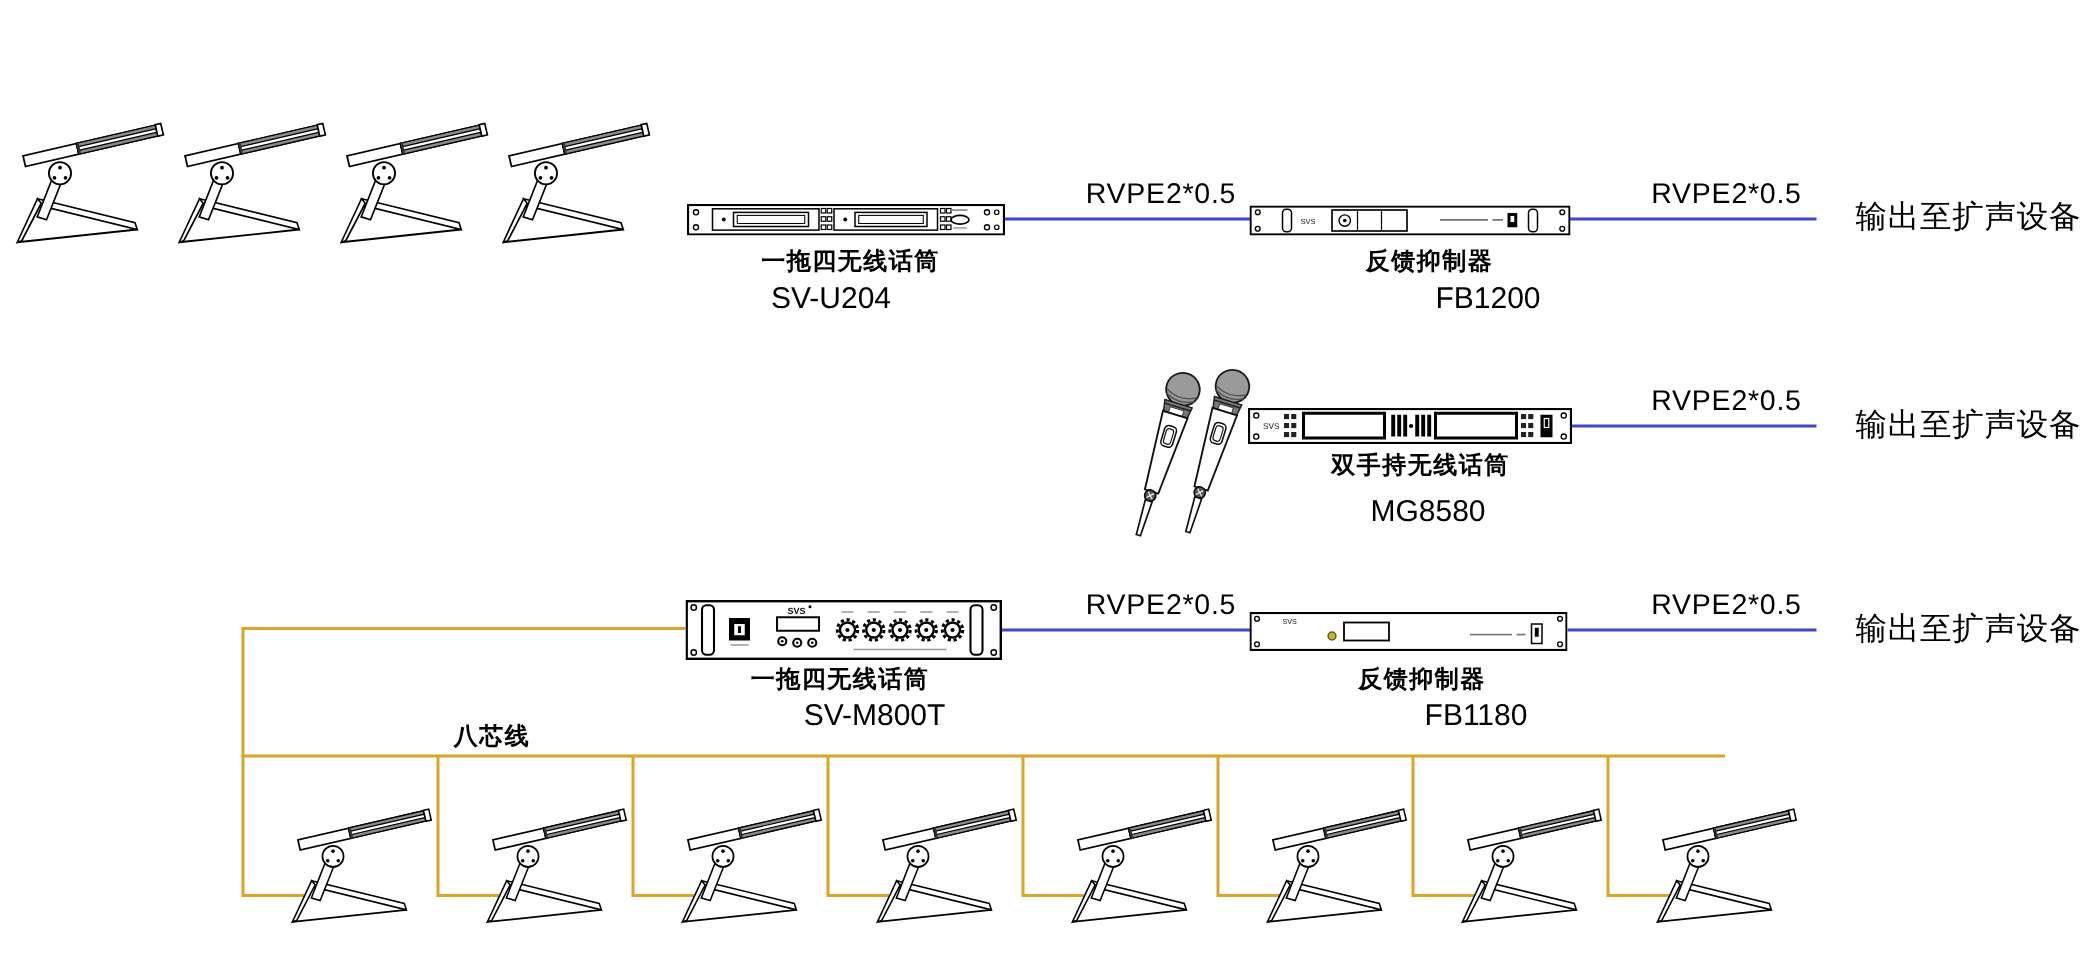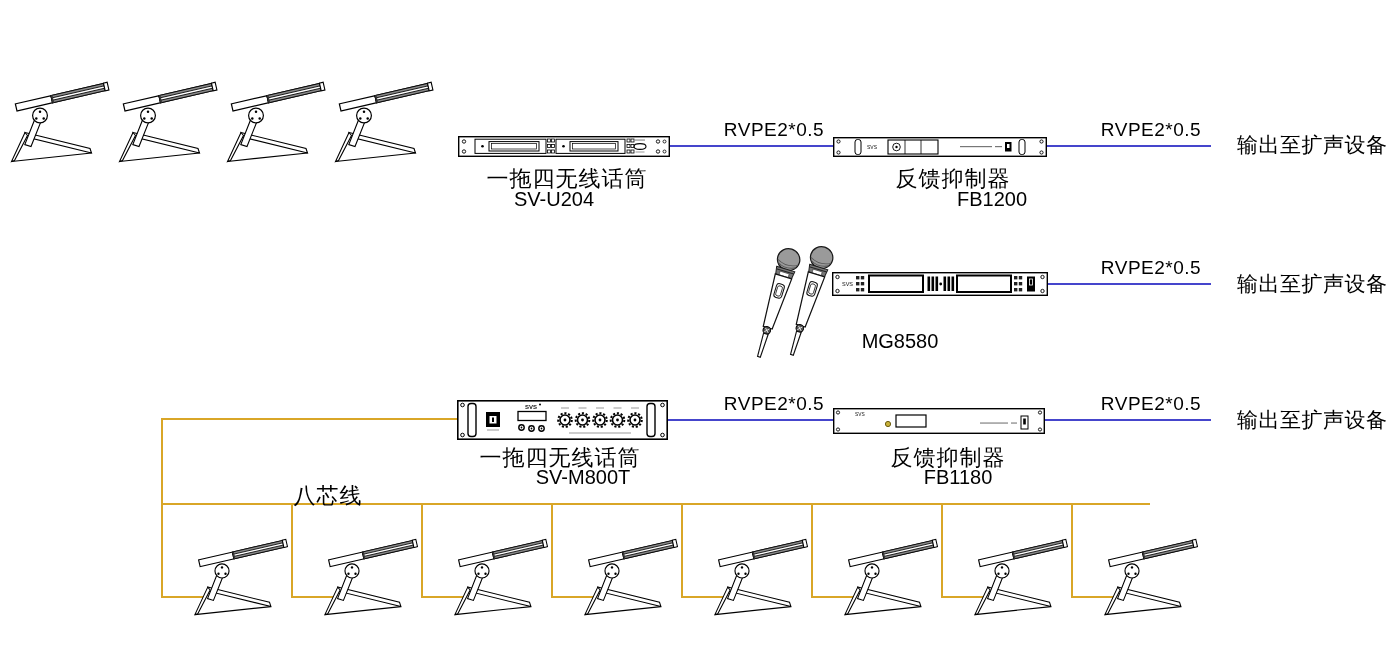--- a/index.html
+++ b/index.html
@@ -1,20 +1,20 @@
 <!DOCTYPE html>
 <html><head>
 <meta charset="utf-8">
 <style>
   html,body{margin:0;padding:0;background:#fff;}
   #canvas{position:relative;width:1400px;height:651px;background:#fff;overflow:hidden;
           font-family:"Liberation Sans",sans-serif;}
   .label{position:absolute;color:#000;white-space:nowrap;line-height:1.05;}
   .ctr{transform:translateX(-50%);}
-  .cn{font-size:22px;letter-spacing:1px;}
+  .cn{font-size:16px;letter-spacing:1px;font-weight:bold;}
   .model{font-size:20px;}
   .cable{font-size:19px;letter-spacing:0.5px;margin-left:20px;}
   .out{font-size:21px;letter-spacing:0.5px;}
   .dev{position:absolute;}
   .mic-row{position:absolute;left:0;width:1400px;}
   .mic-row>svg{position:absolute;top:0;}
 </style>
 </head>
 <body>
 
@@ -303,26 +303,27 @@
   </svg>
 
   <div class="label cn ctr" style="left:567px;top:167px">一拖四无线话筒</div>
   <div class="label model ctr" style="left:554px;top:189px">SV-U204</div>
   <div class="label cn ctr" style="left:953px;top:167px">反馈抑制器</div>
   <div class="label model ctr" style="left:992px;top:189px">FB1200</div>
   <div class="label cable ctr" style="left:754px;top:120px">RVPE2*0.5</div>
   <div class="label cable ctr" style="left:1131px;top:120px">RVPE2*0.5</div>
   <div class="label out" style="left:1237px;top:134px">输出至扩声设备</div>
 
-  <div class="label model ctr" style="left:900px;top:331px">MG8580</div>
+  <div class="label cn ctr" style="left:947px;top:303px">双手持无线话筒</div>
+  <div class="label model ctr" style="left:952px;top:331px">MG8580</div>
   <div class="label cable ctr" style="left:1131px;top:258px">RVPE2*0.5</div>
   <div class="label out" style="left:1237px;top:273px">输出至扩声设备</div>
 
   <div class="label cn ctr" style="left:560px;top:446px">一拖四无线话筒</div>
   <div class="label model ctr" style="left:583px;top:467px">SV-M800T</div>
   <div class="label cn ctr" style="left:948px;top:446px">反馈抑制器</div>
-  <div class="label model ctr" style="left:958px;top:467px">FB1180</div>
+  <div class="label model ctr" style="left:984px;top:467px">FB1180</div>
   <div class="label cable ctr" style="left:754px;top:394px">RVPE2*0.5</div>
   <div class="label cable ctr" style="left:1131px;top:394px">RVPE2*0.5</div>
   <div class="label out" style="left:1237px;top:409px">输出至扩声设备</div>
   <div class="label cn ctr" style="left:328px;top:484px">八芯线</div>
 
 </div>
 
 </body></html>

